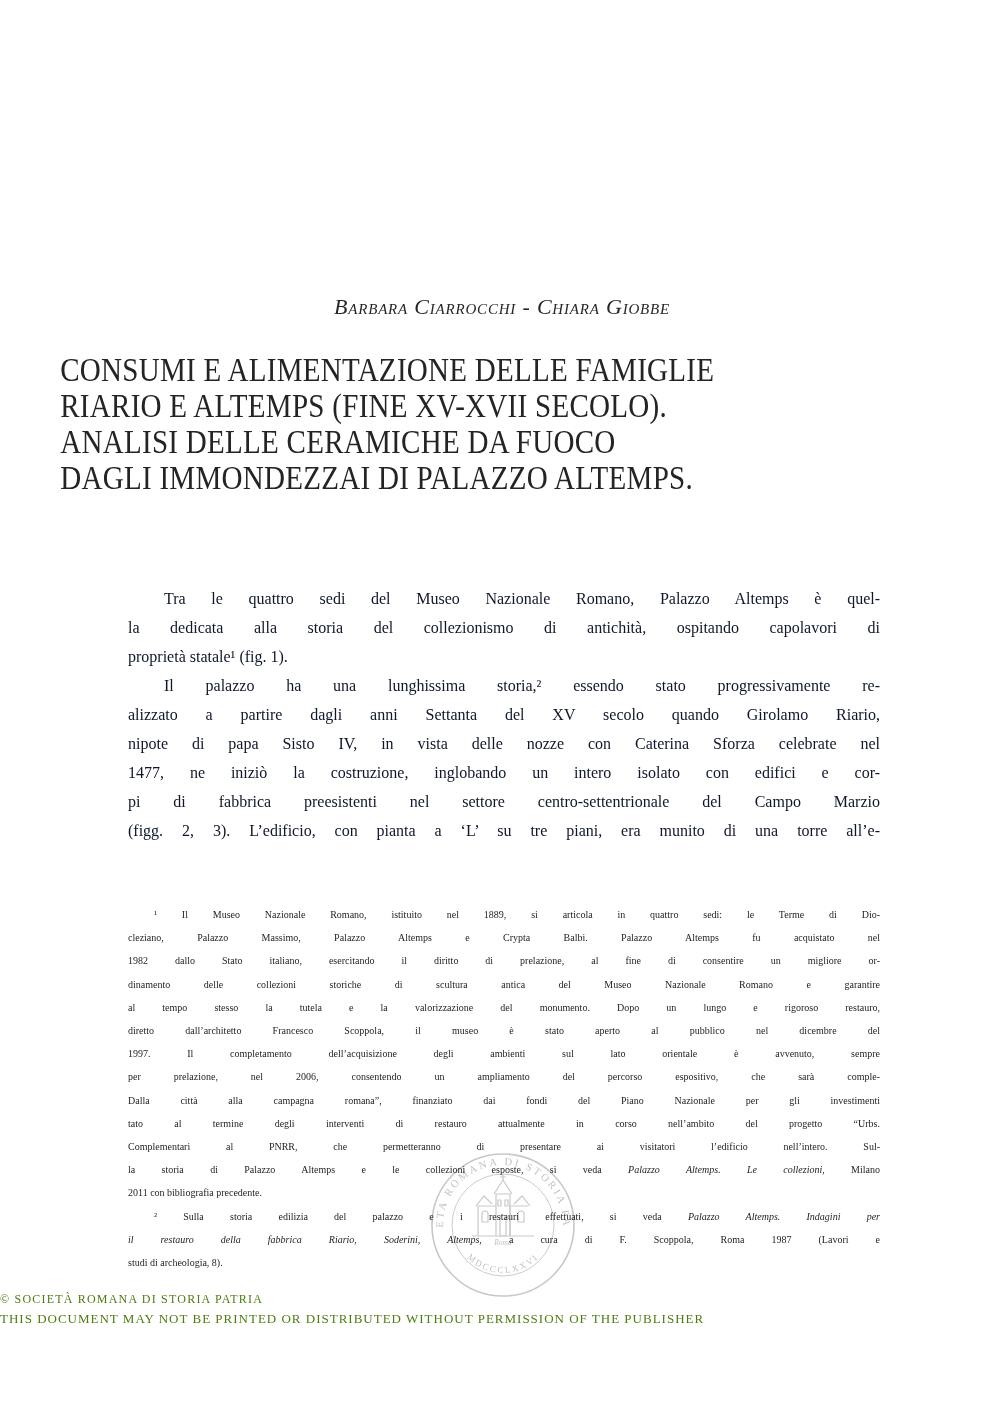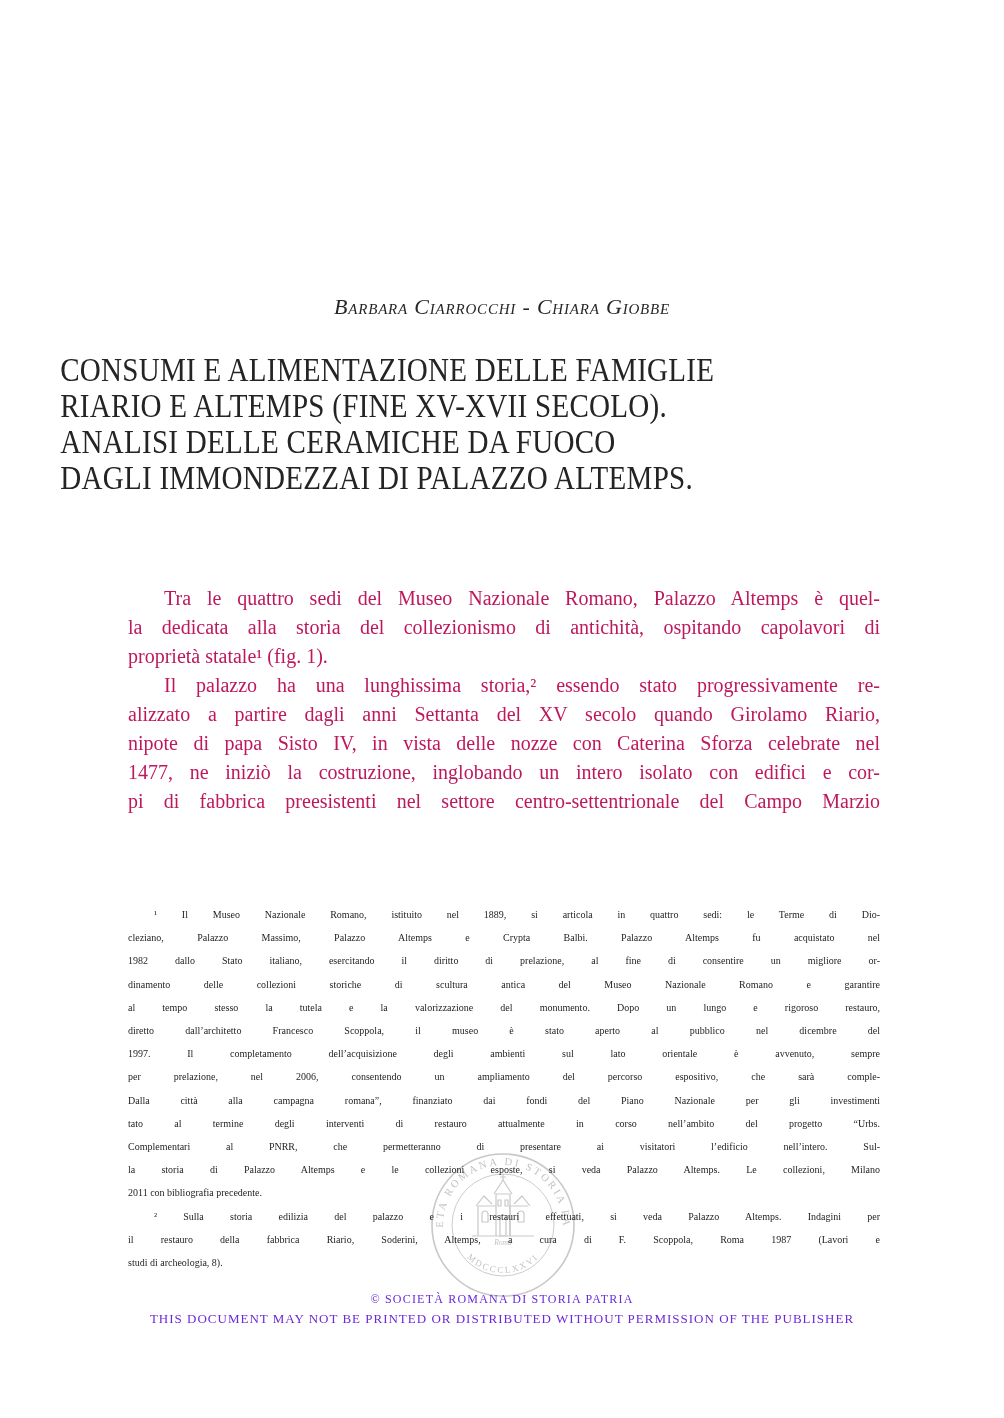--- a/index.html
+++ b/index.html
@@ -23,44 +23,44 @@
     position:absolute;top:352px;left:0;width:100%;
     text-align:center;
     font-size:33px;line-height:36px;
     color:#242424;
     transform:scaleX(0.88);transform-origin:50% 0;
     letter-spacing:0.3px;
   }
   
   .body-block{
     position:absolute;top:584px;left:128px;width:752px;
-    font-size:20px;line-height:29px;z-index:2;
-    color:#be185d;
+    font-size:16px;line-height:29px;z-index:2;
+    color:#0f172a;
   }
   
   .fn-block{
     position:absolute;top:903px;left:128px;width:752px;
     font-size:10px;line-height:23.2px;z-index:2;
     color:#242424;
   }
   .fn-para + .fn-para{}
   .tline{text-align:left;}
   .tline.j{text-align:justify;text-align-last:justify;}
   .body-block .tline.ind{text-indent:36px;}
   .fn-block .tline.ind{text-indent:26px;}
-  .it{}
+  .it{font-style:italic;}
   
   .watermark{
     position:absolute;left:426px;top:1148px;width:154px;height:154px;
     z-index:1;
   }
   
   .page-footer{
     position:absolute;top:1292px;left:0;width:100%;
-    text-align:center;color:#6d28d9;z-index:2;
+    color:#4d7c0f;z-index:2;
   }
   .page-footer .l1{font-size:12px;letter-spacing:1.2px;}
   .page-footer .l2{font-size:13px;letter-spacing:1.0px;margin-top:4px;}
 </style>
 </head>
 <body>
 
 <div class="page">
 
   <svg class="watermark" viewBox="0 0 154 154" width="154" height="154" aria-hidden="true">
@@ -108,20 +108,21 @@
         <div class="tline j ind"><span>Tra le quattro sedi del Museo Nazionale Romano, Palazzo Altemps è quel-</span></div>
         <div class="tline j"><span>la dedicata alla storia del collezionismo di antichità, ospitando capolavori di</span></div>
         <div class="tline"><span>proprietà statale¹ (fig. 1).</span></div>
       </div>
     <div class="body-para">
         <div class="tline j ind"><span>Il palazzo ha una lunghissima storia,² essendo stato progressivamente re-</span></div>
         <div class="tline j"><span>alizzato a partire dagli anni Settanta del XV secolo quando Girolamo Riario,</span></div>
         <div class="tline j"><span>nipote di papa Sisto IV, in vista delle nozze con Caterina Sforza celebrate nel</span></div>
         <div class="tline j"><span>1477, ne iniziò la costruzione, inglobando un intero isolato con edifici e cor-</span></div>
         <div class="tline j"><span>pi di fabbrica preesistenti nel settore centro-settentrionale del Campo Marzio</span></div>
+        <div class="tline j"><span>(figg. 2, 3). L’edificio, con pianta a ‘L’ su tre piani, era munito di una torre all’e-</span></div>
       </div>
   </div>
 
   <div class="fn-block">
     <div class="fn-para">
         <div class="tline j ind"><span>¹ Il Museo Nazionale Romano, istituito nel 1889, si articola in quattro sedi: le Terme di Dio-</span></div>
         <div class="tline j"><span>cleziano, Palazzo Massimo, Palazzo Altemps e Crypta Balbi. Palazzo Altemps fu acquistato nel</span></div>
         <div class="tline j"><span>1982 dallo Stato italiano, esercitando il diritto di prelazione, al fine di consentire un migliore or-</span></div>
         <div class="tline j"><span>dinamento delle collezioni storiche di scultura antica del Museo Nazionale Romano e garantire</span></div>
         <div class="tline j"><span>al tempo stesso la tutela e la valorizzazione del monumento. Dopo un lungo e rigoroso restauro,</span></div>

